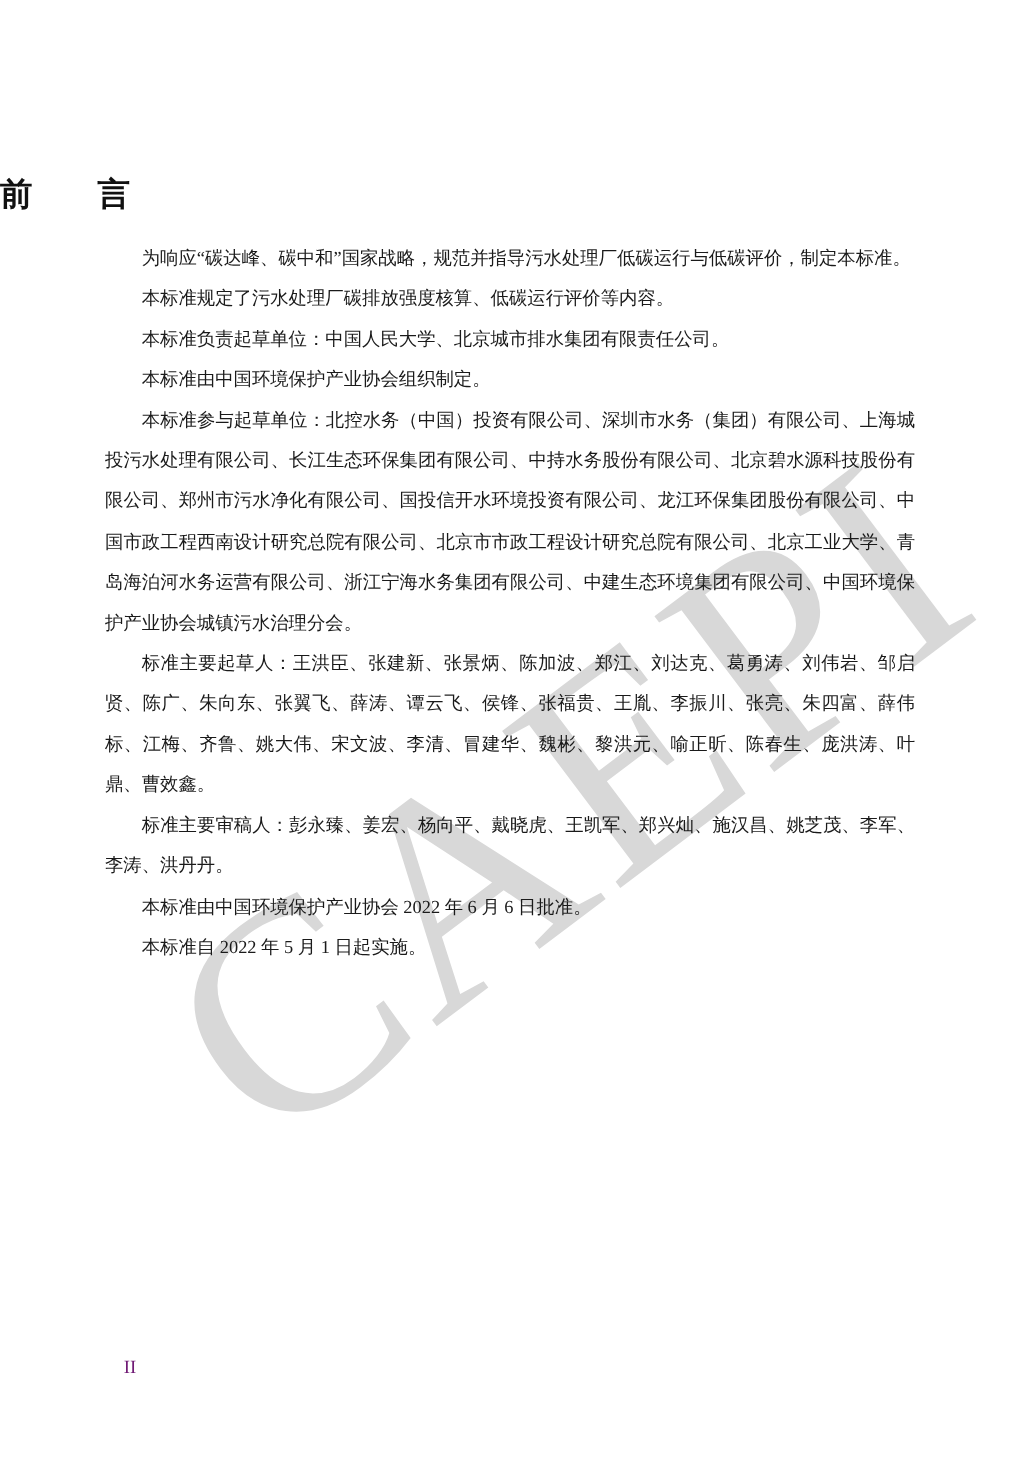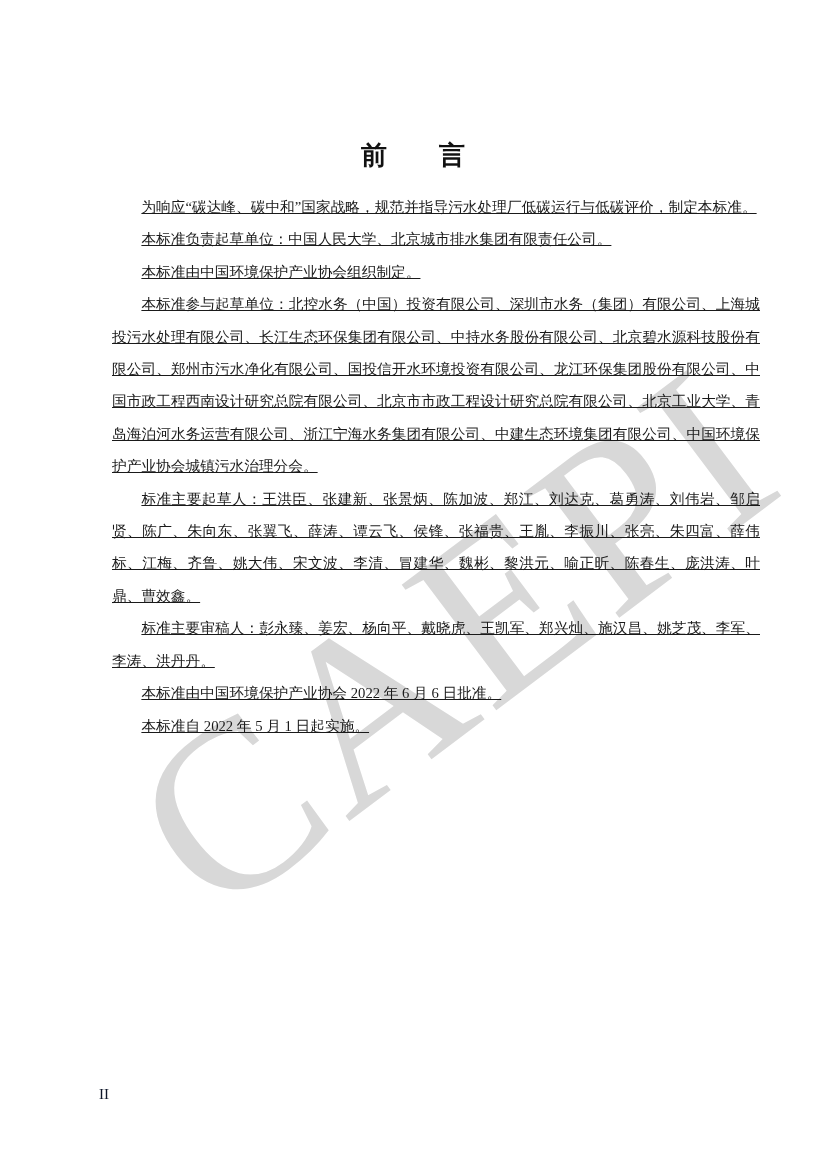--- a/index.html
+++ b/index.html
@@ -29,63 +29,62 @@
     white-space: nowrap;
     z-index: 0;
     user-select: none;
   }
   .doc-title {
     position: absolute;
     top: 138px;
     left: 0;
     width: 100%;
     margin: 0;
-    text-align: center;
     font-family: "Liberation Sans", "DejaVu Sans", sans-serif;
     font-weight: 700;
     font-size: 26px;
     color: #111111;
     z-index: 1;
   }
   .content {
     position: absolute;
     top: 191px;
-    left: 112px;
+    left: 84px;
     width: 648px;
     z-index: 1;
-    text-decoration: underline;
   }
   .content p {
     margin: 0;
     font-size: 14.7px;
     line-height: 32.4px;
     text-align: justify;
     text-indent: 2em;
     color: #1a1a1a;
   }
   .page-number {
     position: absolute;
     left: 99px;
     top: 1086px;
     font-size: 15px;
-    color: #0f172a;
+    color: #701a75;
     z-index: 1;
   }
 </style>
 </head>
 <body>
 
 <div class="page">
 
   <div class="watermark">CAEPI</div>
 
   <h1 class="doc-title">前　　言</h1>
 
   <div class="content">
     <p>为响应“碳达峰、碳中和”国家战略，规范并指导污水处理厂低碳运行与低碳评价，制定本标准。</p>
+    <p>本标准规定了污水处理厂碳排放强度核算、低碳运行评价等内容。</p>
     <p>本标准负责起草单位：中国人民大学、北京城市排水集团有限责任公司。</p>
     <p>本标准由中国环境保护产业协会组织制定。</p>
     <p>本标准参与起草单位：北控水务（中国）投资有限公司、深圳市水务（集团）有限公司、上海城投污水处理有限公司、长江生态环保集团有限公司、中持水务股份有限公司、北京碧水源科技股份有限公司、郑州市污水净化有限公司、国投信开水环境投资有限公司、龙江环保集团股份有限公司、中国市政工程西南设计研究总院有限公司、北京市市政工程设计研究总院有限公司、北京工业大学、青岛海泊河水务运营有限公司、浙江宁海水务集团有限公司、中建生态环境集团有限公司、中国环境保护产业协会城镇污水治理分会。</p>
     <p>标准主要起草人：王洪臣、张建新、张景炳、陈加波、郑江、刘达克、葛勇涛、刘伟岩、邹启贤、陈广、朱向东、张翼飞、薛涛、谭云飞、侯锋、张福贵、王胤、李振川、张亮、朱四富、薛伟标、江梅、齐鲁、姚大伟、宋文波、李清、冒建华、魏彬、黎洪元、喻正昕、陈春生、庞洪涛、叶鼎、曹效鑫。</p>
     <p>标准主要审稿人：彭永臻、姜宏、杨向平、戴晓虎、王凯军、郑兴灿、施汉昌、姚芝茂、李军、李涛、洪丹丹。</p>
     <p>本标准由中国环境保护产业协会 2022 年 6 月 6 日批准。</p>
     <p>本标准自 2022 年 5 月 1 日起实施。</p>
   </div>
 
   <div class="page-number">II</div>

